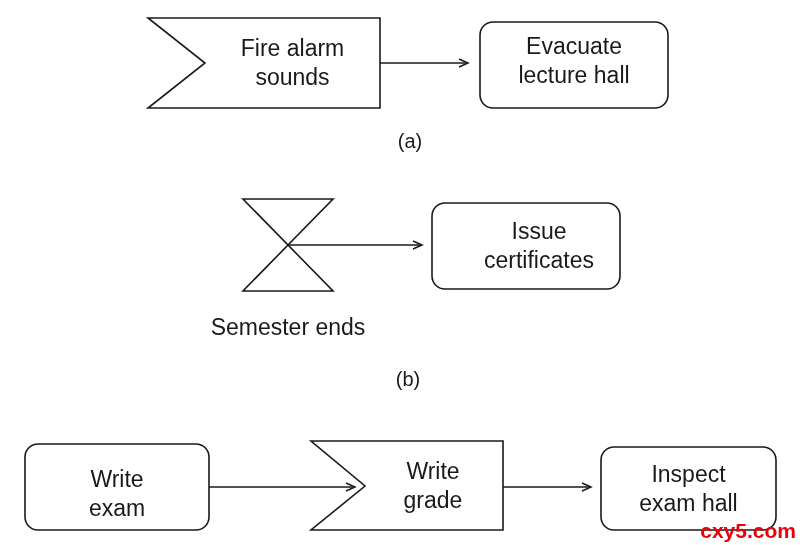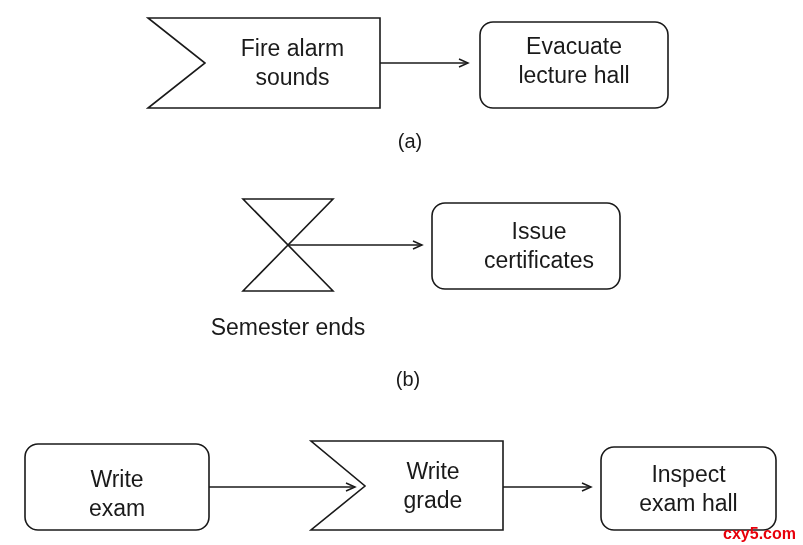--- a/index.html
+++ b/index.html
@@ -40,21 +40,21 @@
   .caption {
     position: absolute;
     font-size: 20px;
     color: #1a1a1a;
     text-align: center;
   }
   .watermark {
     position: absolute;
     right: 7px;
     bottom: 2px;
-    font-size: 16px;
+    font-size: 21px;
     font-weight: bold;
     color: #e8000b;
   }
 </style>
 </head>
 <body>
 
 <div class="canvas">
 
   <svg width="803" height="545" viewBox="0 0 803 545">

